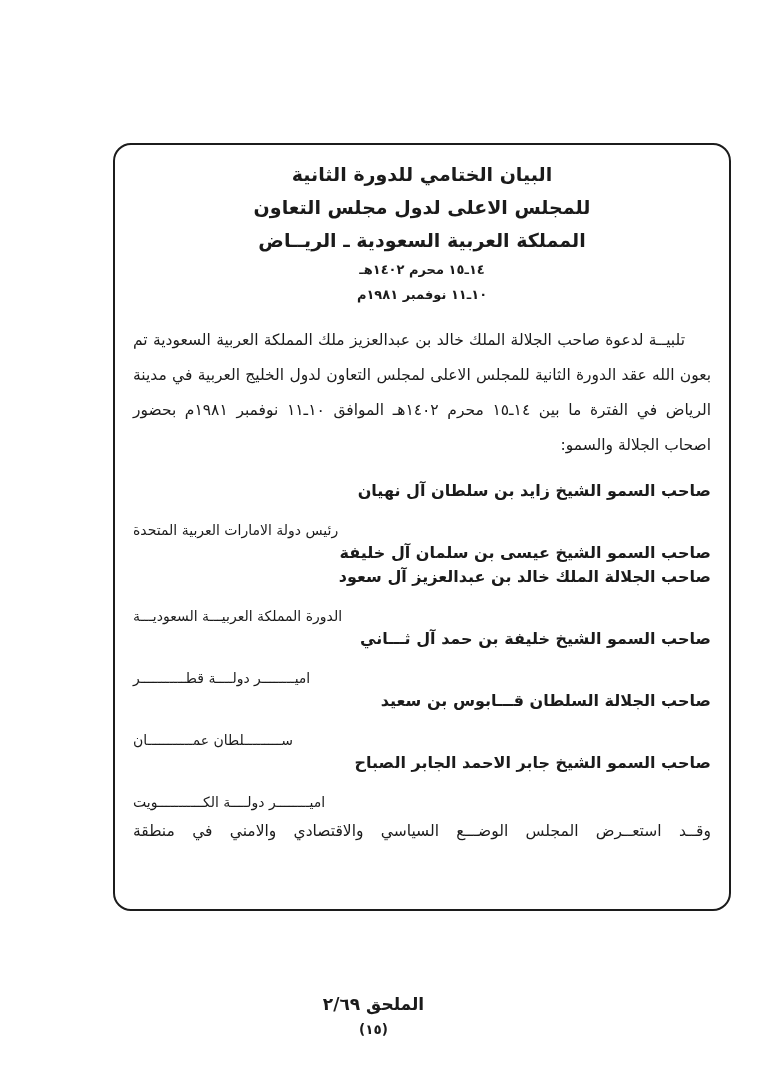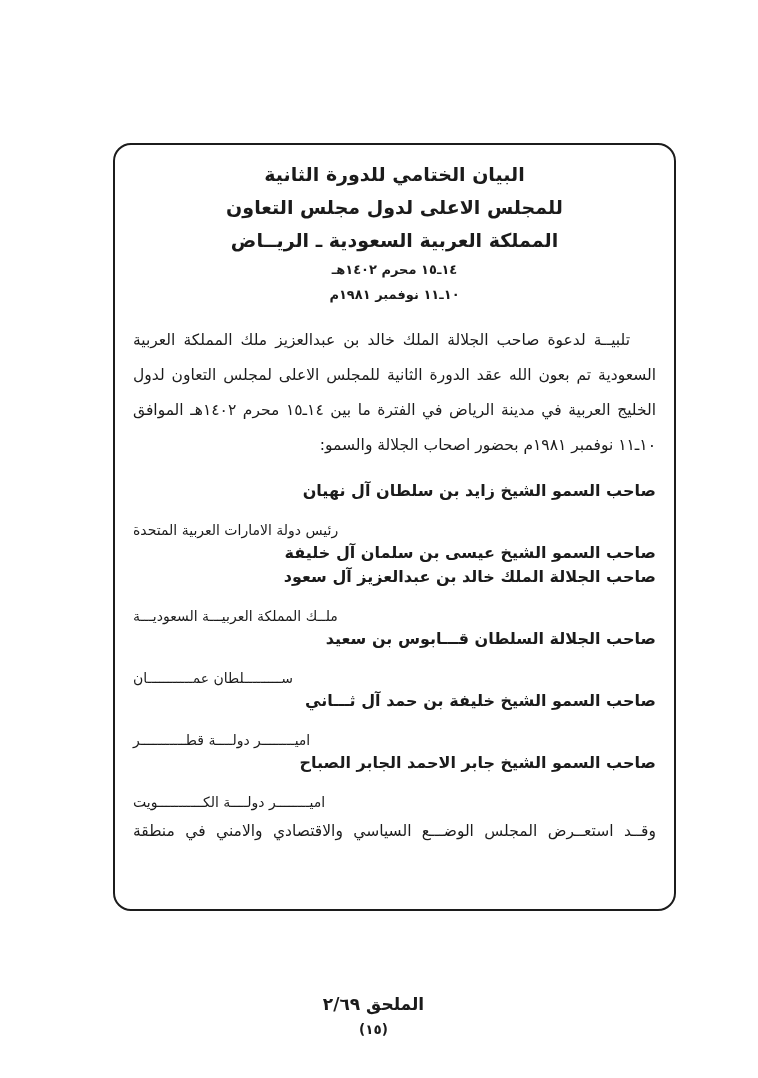--- a/index.html
+++ b/index.html
@@ -13,21 +13,21 @@
     height: 1078px;
     background: #ffffff;
     font-family: "DejaVu Sans", sans-serif;
     color: #1b1b1b;
     overflow: hidden;
   }
   .frame {
     position: absolute;
     left: 113px;
     top: 143px;
-    width: 563px;
+    width: 618px;
     height: 768px;
     border: 2px solid #1c1c1c;
     border-radius: 18px;
     box-sizing: border-box;
     padding: 13px 18px 0 18px;
     direction: rtl;
   }
   .doc-title-line {
     text-align: center;
     font-weight: 700;
@@ -113,31 +113,31 @@
         <div class="attendee-name">صاحب السمو الشيخ زايد بن سلطان آل نهيان</div>
         <div class="attendee-title">رئيس دولة الامارات العربية المتحدة</div>
       </div>
 
       <div>
         <div class="attendee-name">صاحب السمو الشيخ عيسى بن سلمان آل خليفة</div>
       </div>
 
       <div>
         <div class="attendee-name">صاحب الجلالة الملك خالد بن عبدالعزيز آل سعود</div>
-        <div class="attendee-title">ملــك المملكة العربيـــة السعوديـــة</div>
+        <div class="attendee-title">الدورة المملكة العربيـــة السعوديـــة</div>
+      </div>
+
+      <div>
+        <div class="attendee-name">صاحب السمو الشيخ خليفة بن حمد آل ثـــاني</div>
+        <div class="attendee-title">اميــــــــر دولــــة قطـــــــــــر</div>
       </div>
 
       <div>
         <div class="attendee-name">صاحب الجلالة السلطان قـــابوس بن سعيد</div>
         <div class="attendee-title">ســـــــــلطان عمـــــــــــان</div>
-      </div>
-
-      <div>
-        <div class="attendee-name">صاحب السمو الشيخ خليفة بن حمد آل ثـــاني</div>
-        <div class="attendee-title">اميــــــــر دولــــة قطـــــــــــر</div>
       </div>
 
       <div>
         <div class="attendee-name">صاحب السمو الشيخ جابر الاحمد الجابر الصباح</div>
         <div class="attendee-title">اميــــــــر دولــــة الكـــــــــــويت</div>
       </div>
 
     </div>
 
     <p class="closing-para">وقــد استعــرض المجلس الوضـــع السياسي والاقتصادي والامني في منطقة</p>

